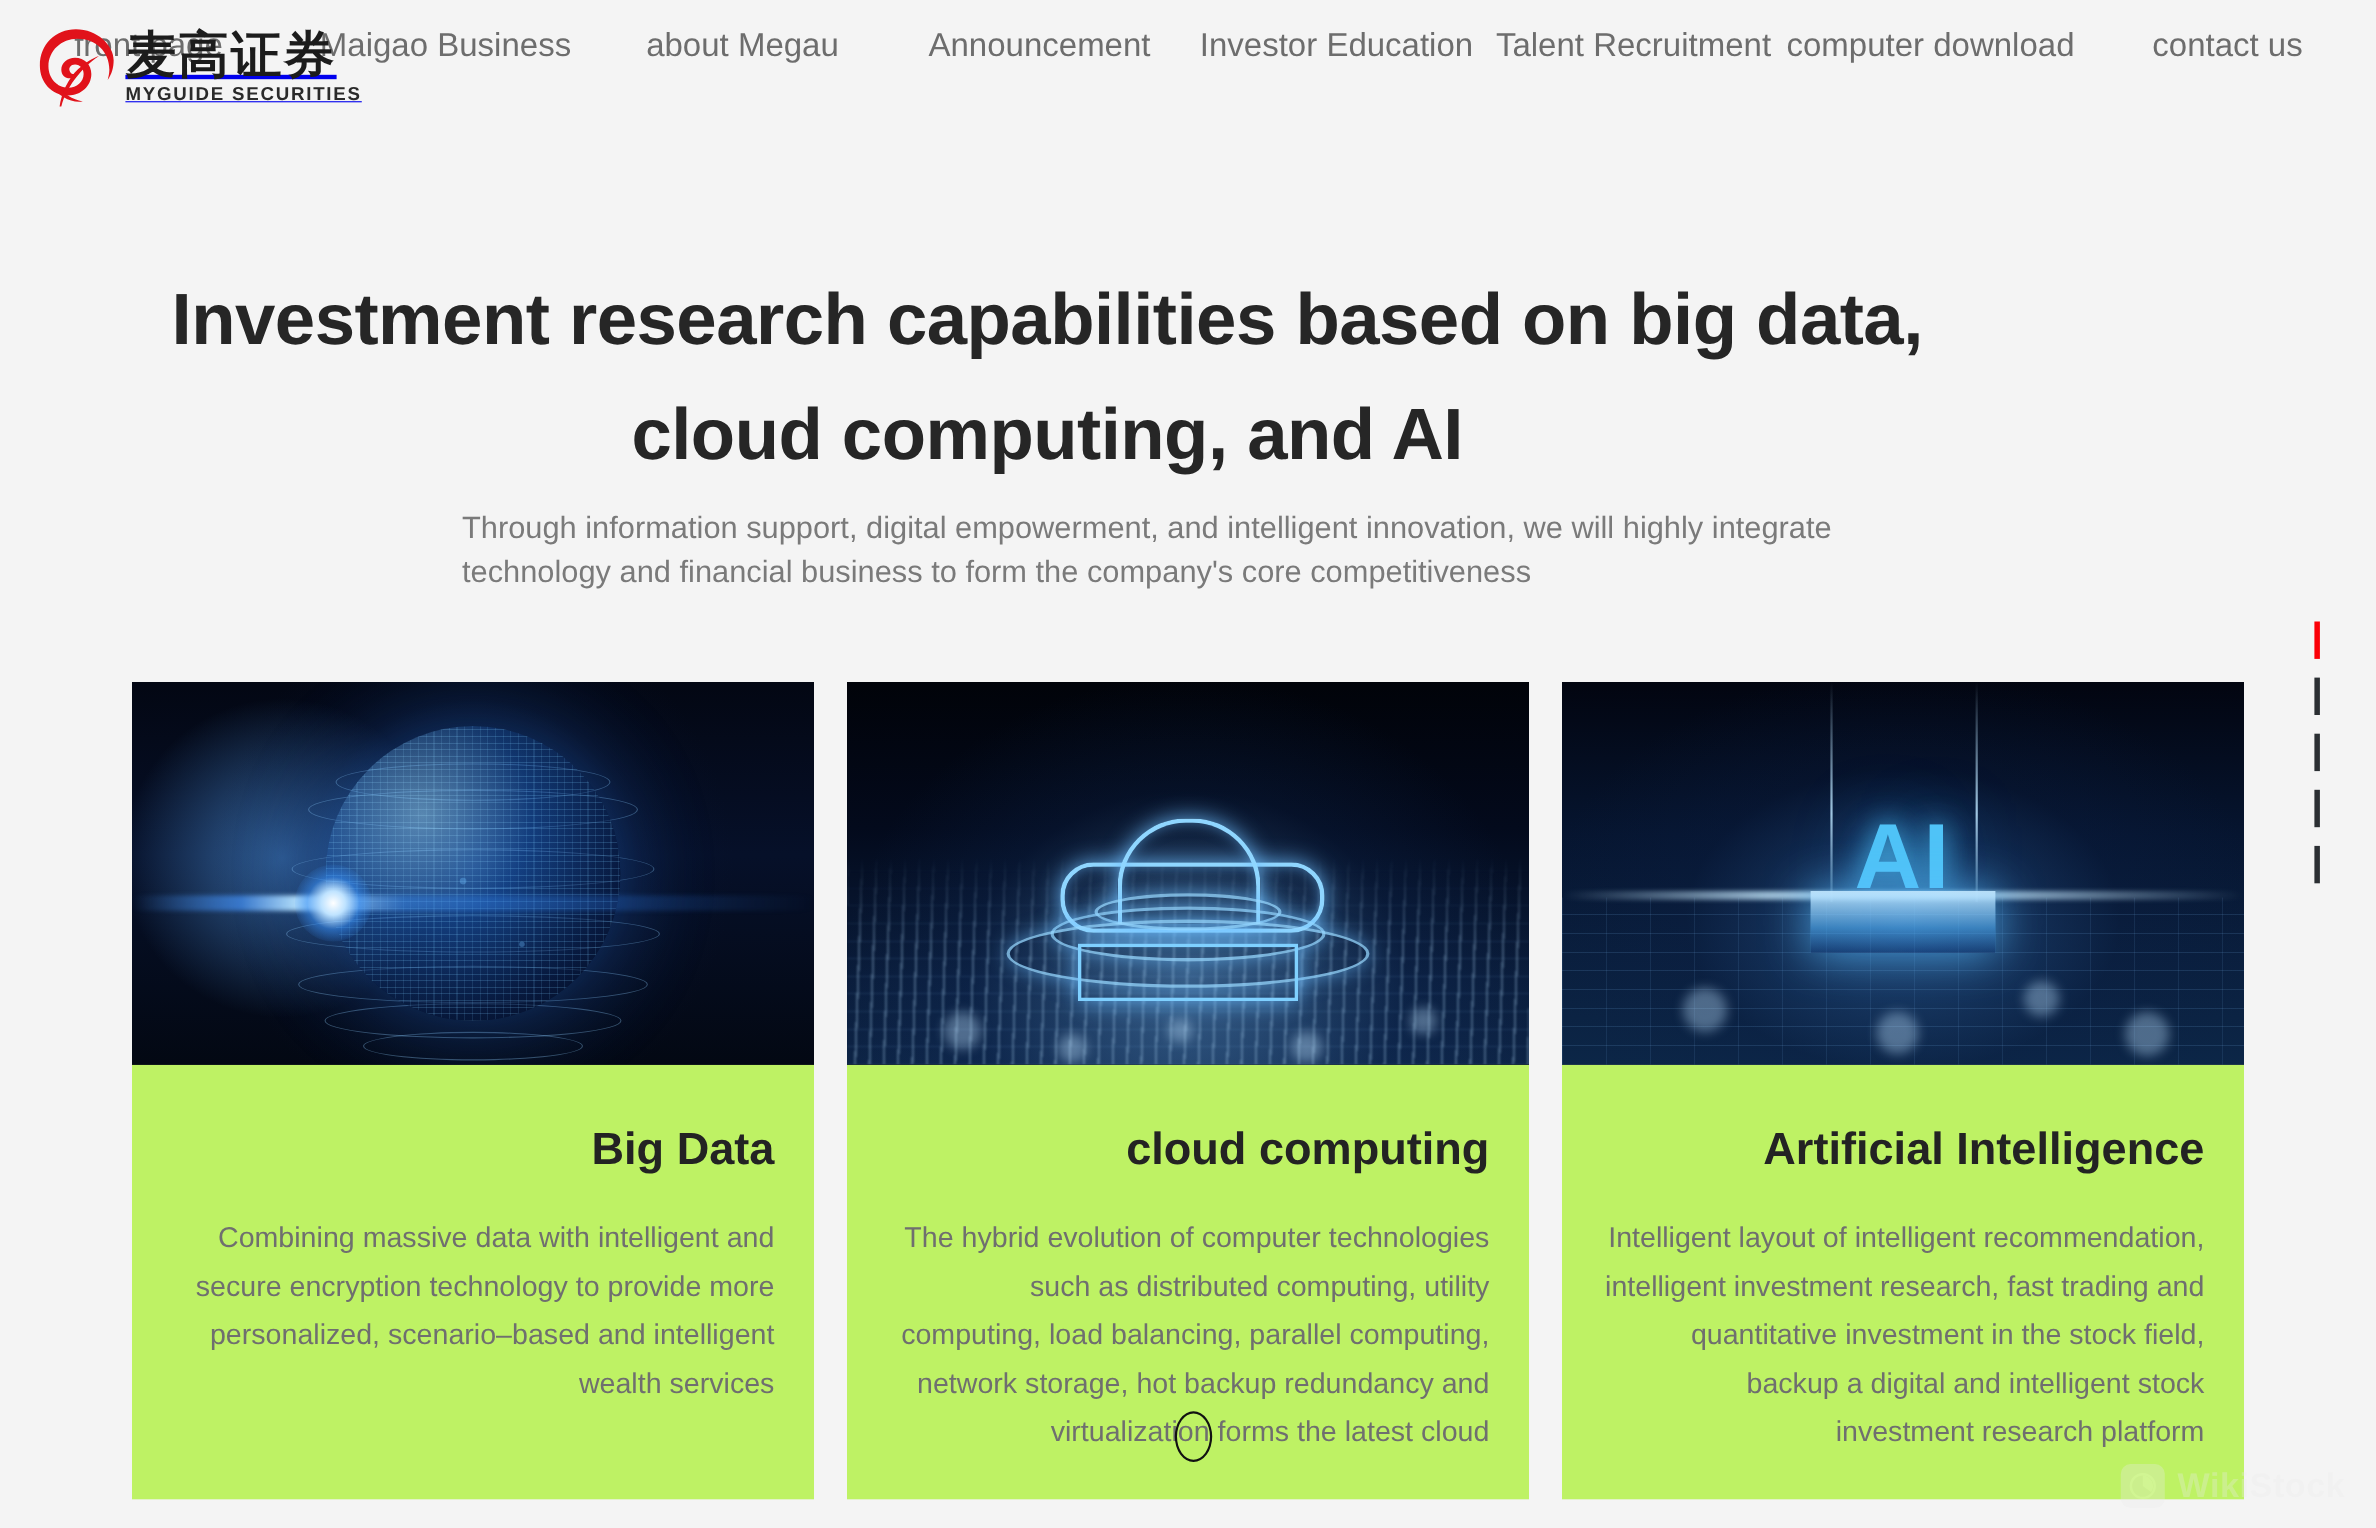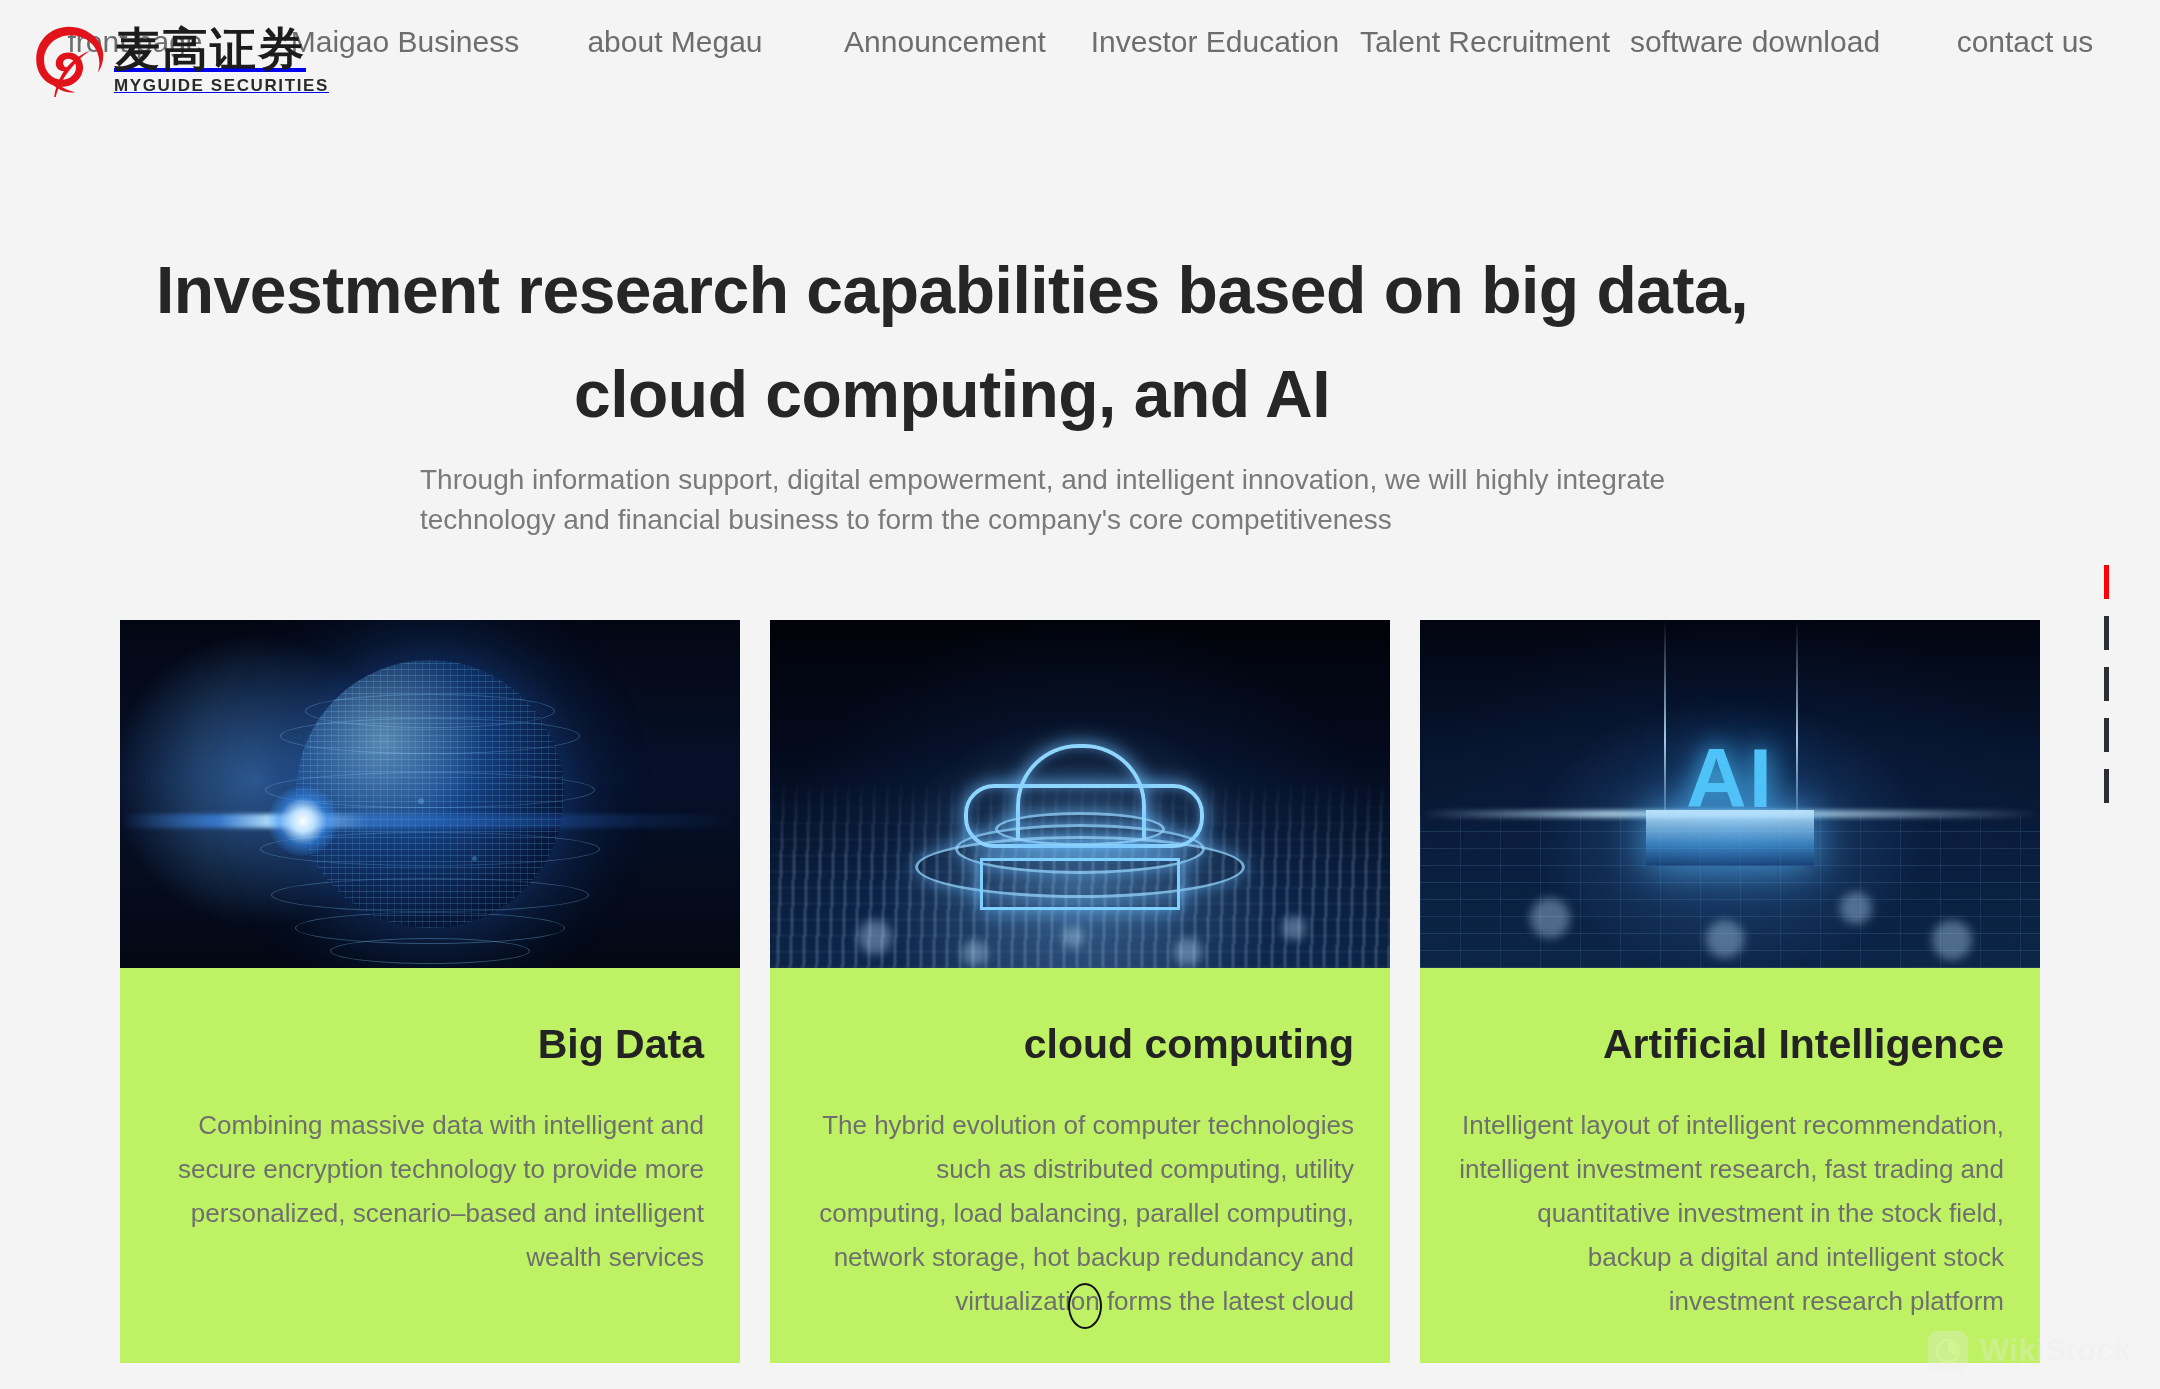--- a/index.html
+++ b/index.html
@@ -301,21 +301,21 @@
 
 <div class="header">
 
   <nav class="nav">
     <div class="nav-item">front page</div>
     <div class="nav-item">Maigao Business</div>
     <div class="nav-item">about Megau</div>
     <div class="nav-item">Announcement</div>
     <div class="nav-item">Investor Education</div>
     <div class="nav-item">Talent Recruitment</div>
-    <div class="nav-item">software download</div>
+    <div class="nav-item">computer download</div>
     <div class="nav-item">contact us</div>
   </nav>
 
   <a class="logo" href="#">
     <span class="logo-mark">
       <svg viewBox="0 0 100 100" width="78" height="78" aria-hidden="true">
         <path d="M50 6C26 6 8 24 8 48c0 20 14 35 33 35 15 0 27-11 27-25 0-11-8-19-19-19-9 0-16 6-16 14 0 6 4 10 10 10 4 0 7-2 8-6-3 2-7 1-8-2-2-4 1-8 6-8 6 0 10 5 10 11 0 9-8 16-18 16-13 0-23-11-23-25 0-18 15-32 34-32 21 0 37 15 37 36 0 4-1 8-2 12 5-7 7-15 7-23C94 25 75 6 50 6z" fill="#e1121a"></path>
         <path d="M33 96c3-13 12-30 28-46 5-5 11-10 16-13-7 2-16 8-24 15C41 63 33 81 31 96z" fill="#e1121a"></path>
         <path d="M22 72c8 12 22 20 36 18-12-2-23-9-30-20z" fill="#e1121a"></path>
       </svg>

